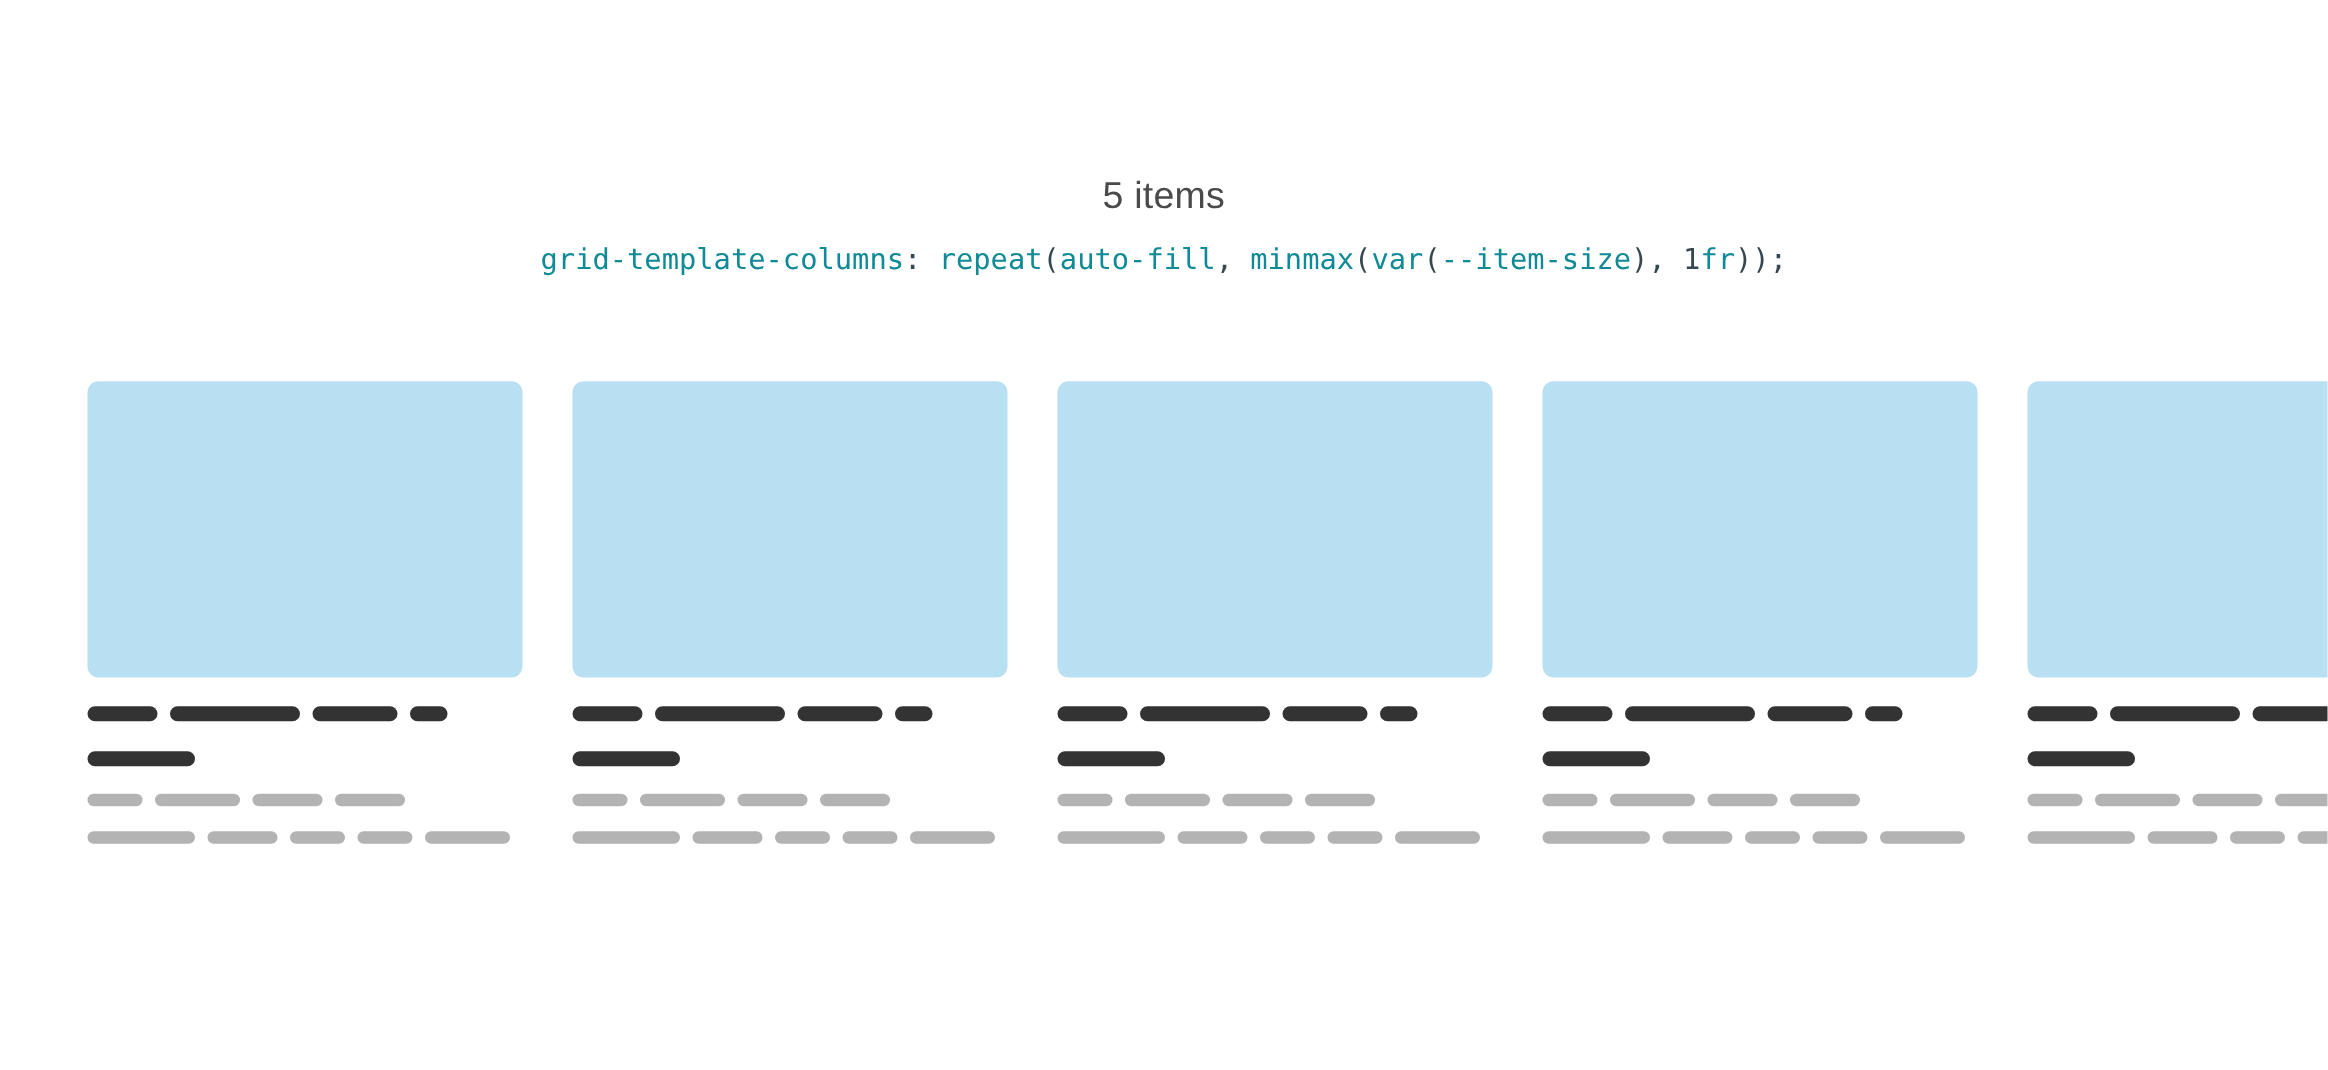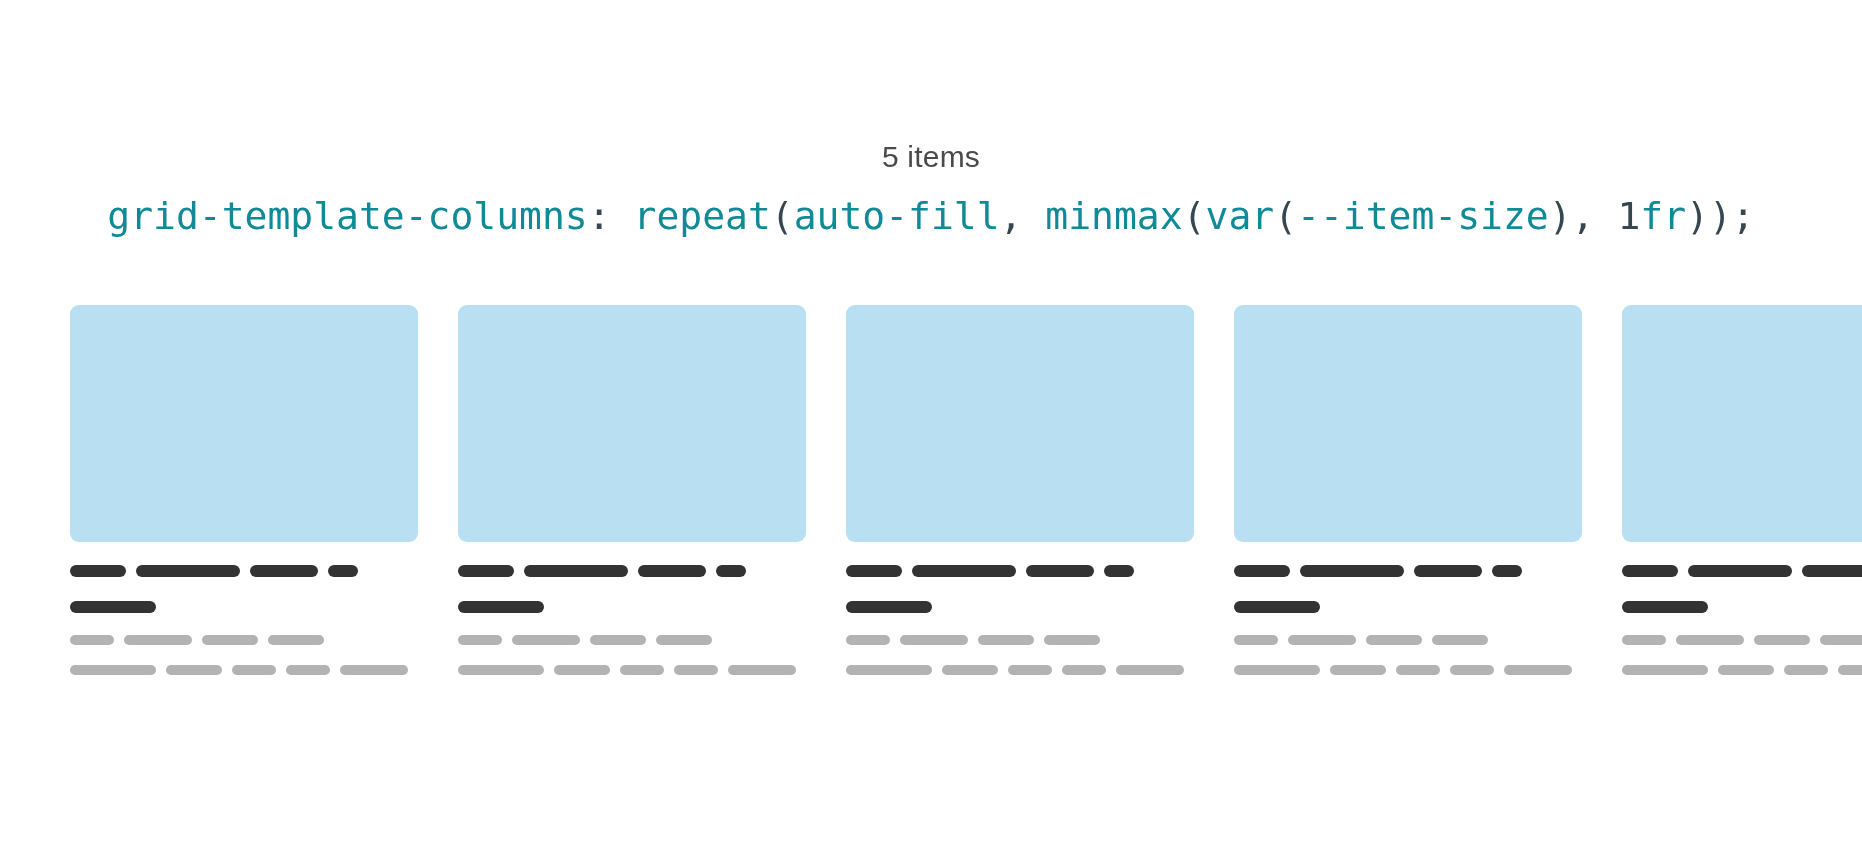--- a/index.html
+++ b/index.html
@@ -34,21 +34,21 @@
     font-weight: 400;
     color: #4a4a4a;
     letter-spacing: 0.2px;
     line-height: 1.1;
     margin: 0;
   }
 
   .css-rule {
     margin-top: 22px;
     font-family: "DejaVu Sans Mono", monospace;
-    font-size: 38px;
+    font-size: 23px;
     font-weight: 400;
     line-height: 1.15;
     white-space: pre;
     color: #37474f;
   }
   .tok-prop   { color: #0f8a96; }
   .tok-fn     { color: #0f8a96; }
   .tok-kw     { color: #0f8a96; }
   .tok-var    { color: #0f8a96; }
   .tok-unit   { color: #0f8a96; }

